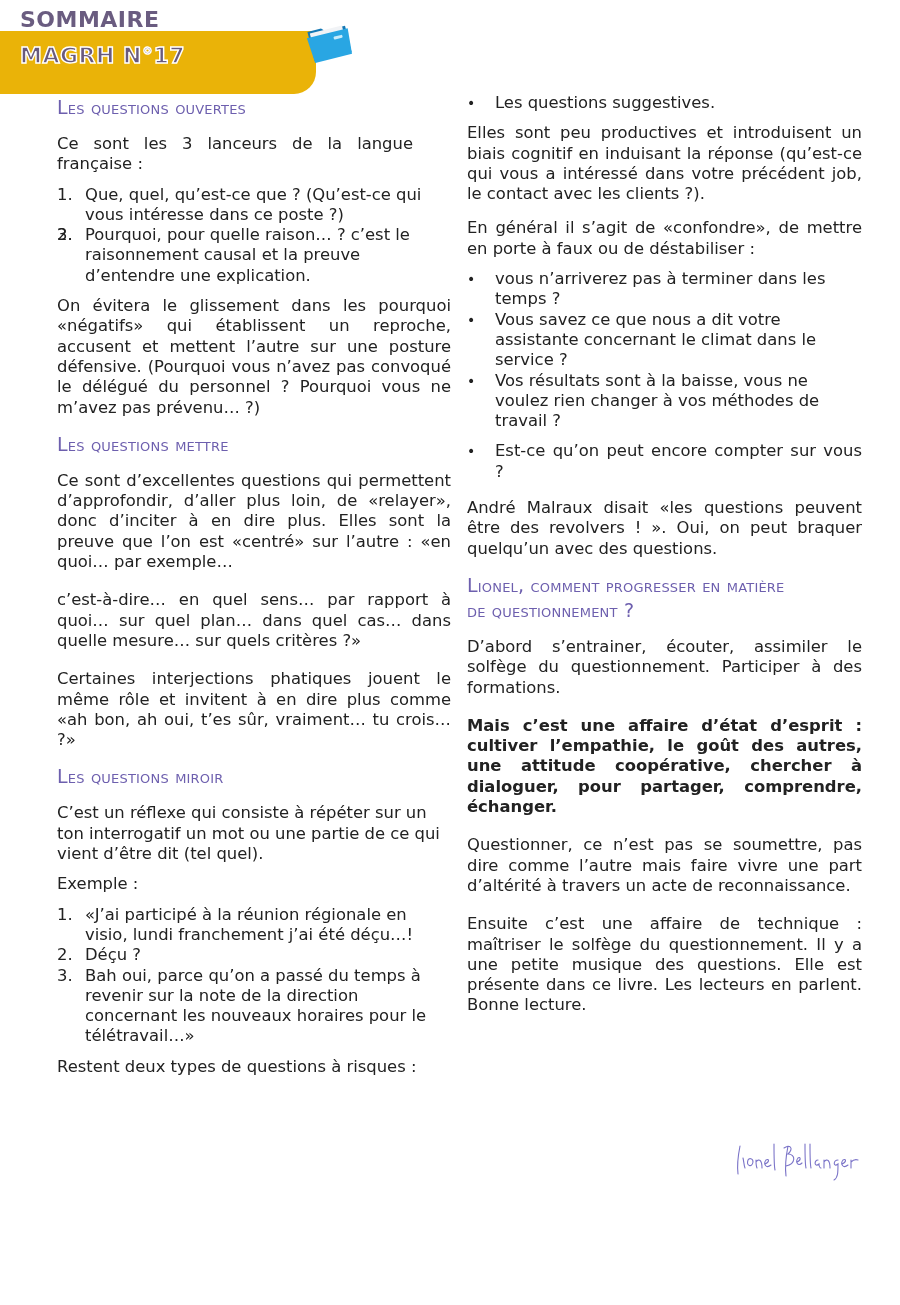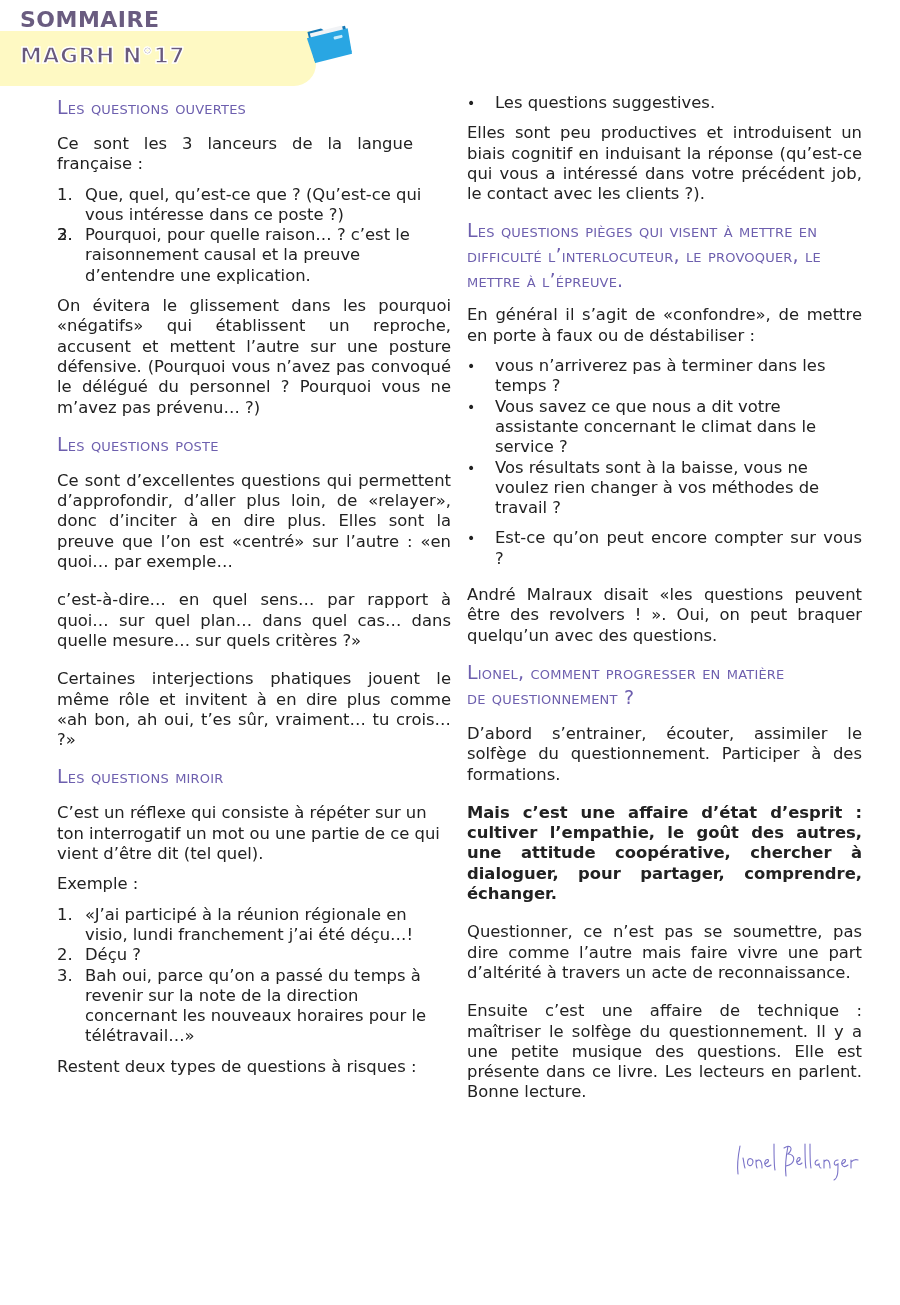--- a/index.html
+++ b/index.html
@@ -7,22 +7,22 @@
   body { position: relative; font-family: "DejaVu Sans", sans-serif; color: #222222; }
 
   
   .hdr-top {
     position: absolute; left: 20px; top: 6px;
     font-family: "DejaVu Sans", sans-serif; font-weight: 900;
     font-size: 22px; letter-spacing: 0.5px; color: #6a5c80;
     line-height: 28px;
   }
   .hdr-band {
-    position: absolute; left: 0; top: 31px; width: 316px; height: 55px;
-    background: #fef9c3; border-radius: 0 0 22px 0;
+    position: absolute; left: 0; top: 31px; width: 316px; height: 63px;
+    background: #eab308; border-radius: 0 0 22px 0;
   }
   .hdr-band-title {
     position: absolute; left: 20px; top: 10px;
     font-weight: 700; font-size: 22px; letter-spacing: 0.5px;
     color: #ffffff; -webkit-text-stroke: 1.4px #ffffff; color: #695a7d;
     line-height: 30px;
   }
   .folder-icon { position: absolute; left: 302px; top: 17px; width: 54px; height: 46px; }
 
   
@@ -60,21 +60,21 @@
 <div class="col col-left">
   <div class="h" style="margin-top:2px;margin-bottom:14px;">Les questions ouvertes</div>
   <p class="mb" style="padding-right:38px;">Ce  sont  les 3 lanceurs de la langue française :</p>
   <ol class="num mb">
     <li><span class="mk">1.</span><span>Que, quel, qu’est-ce que ? (Qu’est-ce qui vous intéresse dans ce poste ?)</span></li>
     <li style="padding-right:30px;"><span class="mk">2.</span></li>
     <li style="padding-right:40px;"><span class="mk">3.</span><span>Pourquoi, pour quelle raison… ? c’est le raisonnement causal et la preuve d’entendre une explication.</span></li>
   </ol>
   <p style="margin-bottom:14px;">On évitera le glissement dans les pourquoi «négatifs» qui établissent un reproche, accusent et mettent l’autre sur une posture défensive. (Pourquoi vous n’avez pas convoqué le délégué du personnel ? Pourquoi vous ne m’avez pas prévenu… ?)</p>
 
-  <div class="h" style="margin-bottom:14px;">Les questions poste</div>
+  <div class="h" style="margin-bottom:14px;">Les questions mettre</div>
   <p style="margin-bottom:18px;">Ce sont d’excellentes questions qui permettent d’approfondir, d’aller plus loin, de «relayer», donc d’inciter à en dire plus. Elles sont la preuve que l’on est «centré» sur l’autre : «en quoi… par exemple…</p>
   <p style="margin-bottom:18px;">c’est-à-dire… en quel sens… par rapport à quoi… sur quel plan… dans quel cas… dans quelle mesure… sur quels critères ?»</p>
   <p style="margin-bottom:14px;">Certaines interjections phatiques jouent le même rôle et invitent à en dire plus comme «ah bon, ah oui, t’es sûr, vraiment… tu crois… ?»</p>
 
   <div class="h" style="margin-bottom:14px;">Les questions miroir</div>
   <p class="mb" style="text-align:left;">C’est un réflexe qui consiste à répéter sur un ton interrogatif un mot ou une partie de ce qui vient d’être dit (tel quel).</p>
   <p style="margin-bottom:10px;">Exemple :</p>
   <ol class="num mb">
     <li><span class="mk">1.</span><span>«J’ai participé à la réunion régionale en visio, lundi franchement j’ai été déçu…!</span></li>
     <li><span class="mk">2.</span><span>Déçu ?</span></li>
@@ -82,21 +82,20 @@
   </ol>
   <p>Restent deux types de questions à risques :</p>
 </div>
 
 <div class="col col-right">
   <ul class="bul" style="margin-bottom:10px;">
     <li><span class="mk">•</span><span>Les questions suggestives.</span></li>
   </ul>
   <p style="margin-bottom:14px;">Elles sont peu productives et introduisent un biais cognitif en induisant la réponse (qu’est-ce qui vous a intéressé dans votre précédent job, le contact avec les clients ?).</p>
 
-  <div class="h" style="margin-bottom:12px;">Les questions pièges qui visent à mettre en difficulté l’interlocuteur, le provoquer, le mettre à l’épreuve.</div>
   <p style="margin-bottom:10px;">En général il s’agit de «confondre», de mettre en porte à faux ou de déstabiliser :</p>
   <ul class="bul" style="margin-bottom:16px;">
     <li><span class="mk">•</span><span>vous n’arriverez pas à terminer dans les temps ?</span></li>
     <li><span class="mk">•</span><span>Vous savez ce que nous a dit votre assistante concernant le climat dans le service ?</span></li>
     <li style="margin-bottom:10px;"><span class="mk">•</span><span>Vos résultats sont à la baisse, vous ne voulez rien changer à vos méthodes de travail ?</span></li>
     <li style="text-align:justify;"><span class="mk">•</span><span>Est-ce qu’on peut encore compter sur vous ?</span></li>
   </ul>
   <p style="margin-bottom:14px;">André Malraux disait «les questions peuvent être des revolvers ! ». Oui, on peut braquer quelqu’un avec des questions.</p>
 
   <div class="h" style="margin-bottom:14px;padding-right:60px;">Lionel, comment progresser en matière de questionnement ?</div>

